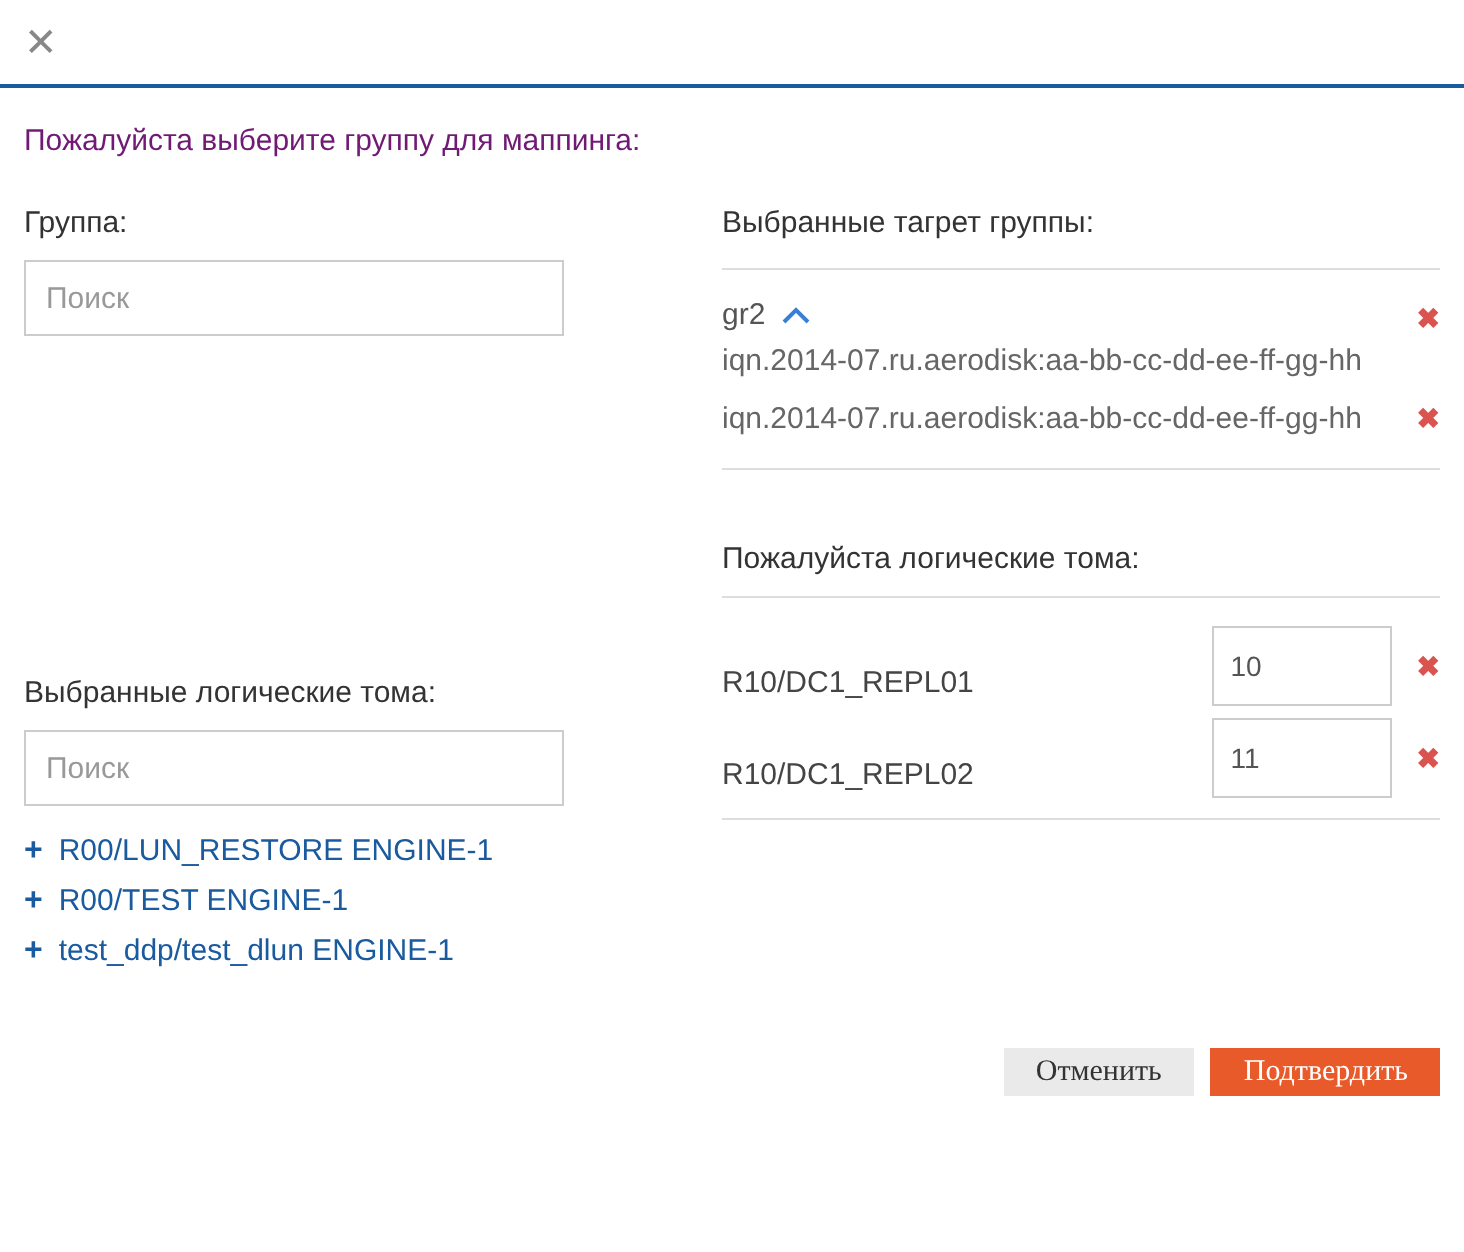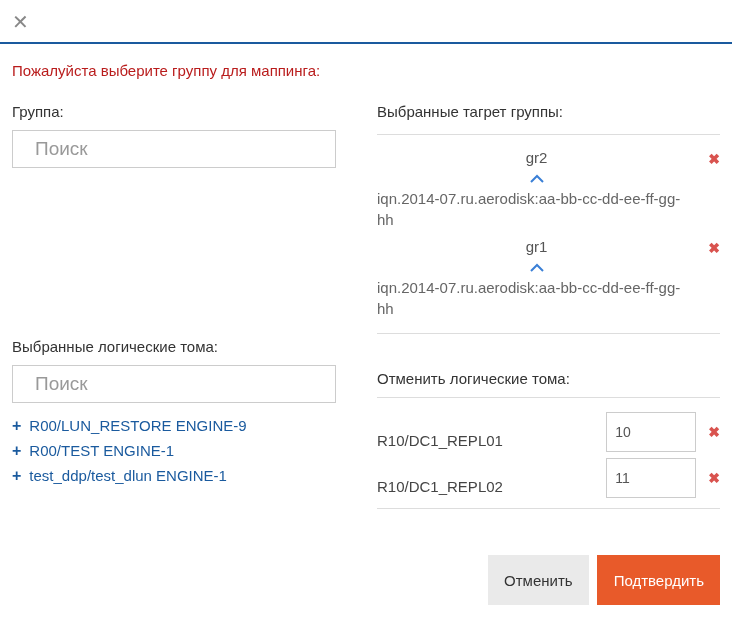--- a/index.html
+++ b/index.html
@@ -27,60 +27,59 @@
     font-size: 20px;
     color: #888;
     cursor: pointer;
     line-height: 1;
   }
   .modal-body {
     padding: 18px 12px 20px 12px;
   }
   .instruction {
     font-size: 15px;
-    color: #b91c1c;
+    color: #701a75;
     margin-bottom: 24px;
   }
   .columns {
     display: flex;
-    gap: 30px;
+    gap: 14px;
   }
   .col-left { width: 335px; }
   .col-right { flex: 1; }
   .field-label {
     font-size: 15px;
     color: #333;
     margin-bottom: 10px;
   }
   .search-input {
-    width: 324px;
+    width: 270px;
     height: 38px;
     border: 1px solid #ccc;
-    padding: 0 22px;
-    font-size: 19px;
+    padding: 0 10px;
+    font-size: 15px;
     color: #555;
   }
   .search-input::placeholder { color: #999; }
   .section-hr {
     border: none;
     border-top: 1px solid #ddd;
     margin: 14px 0 14px 0;
   }
   .group-block {
     position: relative;
     padding-right: 24px;
     margin-bottom: 8px;
   }
   .group-head {
     display: flex;
     align-items: center;
     gap: 8px;
     color: #555;
     font-size: 15px;
-    flex-direction: column;
   }
   .chevron-up {
     color: #3a7fd6;
     cursor: pointer;
   }
   .chevron-up svg { display:block; }
   .group-iqn {
     color: #666;
     font-size: 15px;
     margin-top: 4px;
@@ -138,25 +137,26 @@
     border-top: 1px solid #ddd;
     margin: 10px 0 14px 0;
   }
   .modal-footer {
     display: flex;
     justify-content: flex-end;
     gap: 8px;
     padding: 12px;
   }
   .btn {
-    height: 50px;
+    height: 24px;
     padding: 0 16px;
     font-size: 15px;
     border: none;
     cursor: pointer;
+    font-family: Liberation Serif, serif;
   }
   .btn-cancel { background: #eaeaea; color: #333; }
   .btn-confirm { background: #e85a2a; color: #fff; padding-left: 17px; }
 </style>
 </head>
 <body>
 
 <div class="modal-header">
   <div class="close-btn">✕</div>
 </div>
@@ -171,21 +171,21 @@
       <input class="search-input" type="text" placeholder="Поиск" style="">
 
       <div class="spacer-lg"></div>
 
       <div class="field-label">Выбранные логические тома:</div>
       <input class="search-input" type="text" placeholder="Поиск" style="">
 
       <div class="lun-list">
         <div class="lun-item">
           <span class="plus-icon">+</span>
-          <span>R00/LUN_RESTORE ENGINE-9</span>
+          <span>R00/LUN_RESTORE ENGINE-1</span>
         </div>
         <div class="lun-item">
           <span class="plus-icon">+</span>
           <span>R00/TEST ENGINE-1</span>
         </div>
         <div class="lun-item">
           <span class="plus-icon">+</span>
           <span>test_ddp/test_dlun ENGINE-1</span>
         </div>
       </div>
@@ -202,37 +202,29 @@
             <svg width="14" height="10" viewBox="0 0 14 10">
                 <path d="M1 8 L7 2 L13 8" stroke="#3a7fd6" stroke-width="2" fill="none"></path>
               </svg>
           </span>
         </div>
         <div class="group-iqn">iqn.2014-07.ru.aerodisk:aa-bb-cc-dd-ee-ff-gg-hh</div>
         <span class="remove-x">✖</span>
       </div>
 
       <div class="group-block">
-        <div class="group-head">
-          <span>gr1</span>
-          <span class="chevron-up">
-            <svg width="14" height="10" viewBox="0 0 14 10">
-                <path d="M1 8 L7 2 L13 8" stroke="#3a7fd6" stroke-width="2" fill="none"></path>
-              </svg>
-          </span>
-        </div>
         <div class="group-iqn">iqn.2014-07.ru.aerodisk:aa-bb-cc-dd-ee-ff-gg-hh</div>
         <span class="remove-x">✖</span>
       </div>
 
       <hr class="section-hr">
 
       <div style="height:22px"></div>
 
-      <div class="field-label">Отменить логические тома:</div>
+      <div class="field-label">Пожалуйста логические тома:</div>
       <hr class="sel-lun-hr">
 
       <div class="sel-lun-row">
         <div class="sel-lun-name">R10/DC1_REPL01</div>
         <input class="sel-lun-input" type="text" value="10" style="">
         <span class="sel-lun-remove">✖</span>
       </div>
 
       <div class="sel-lun-row">
         <div class="sel-lun-name">R10/DC1_REPL02</div>

